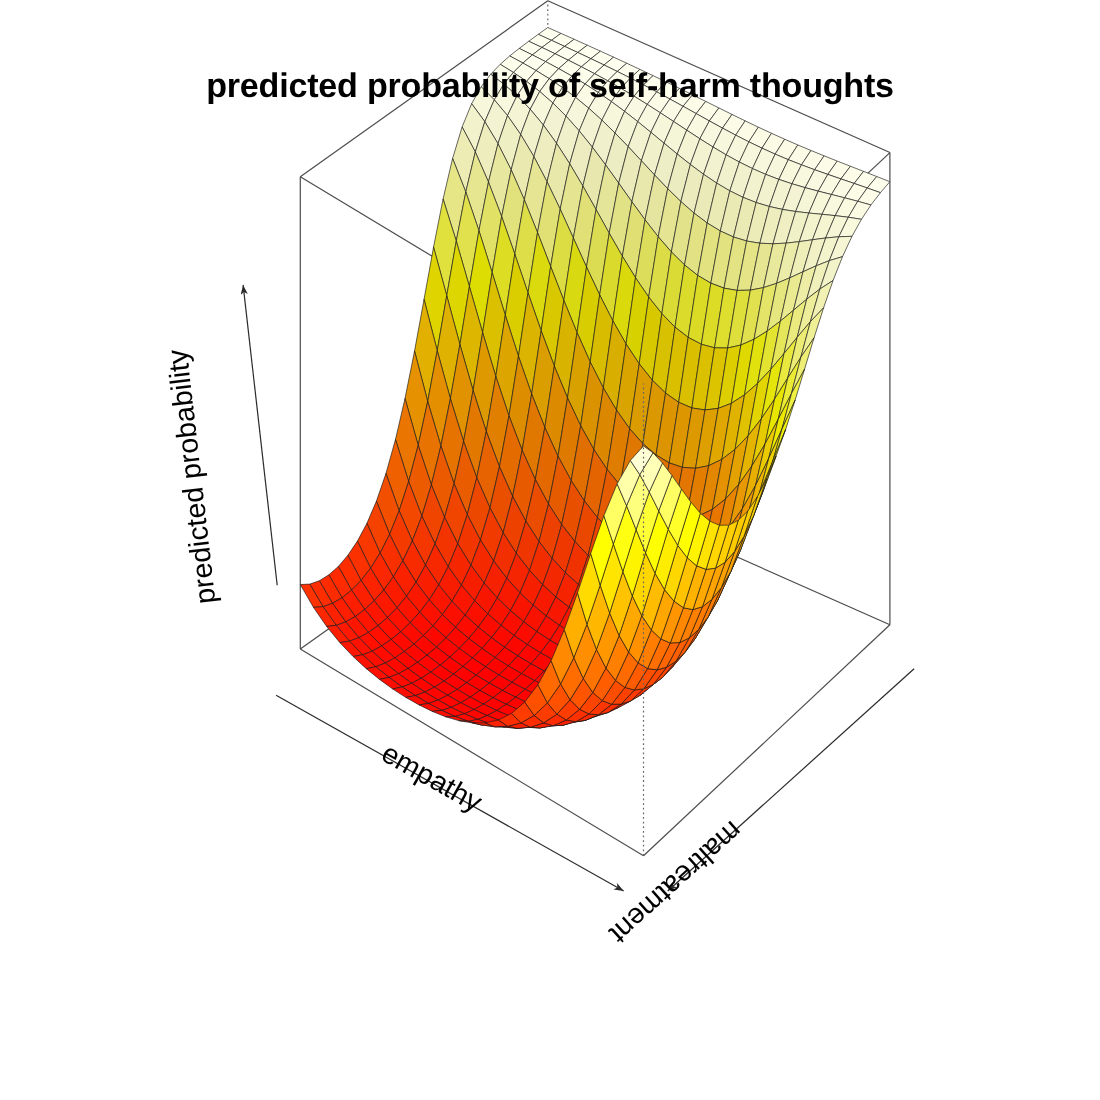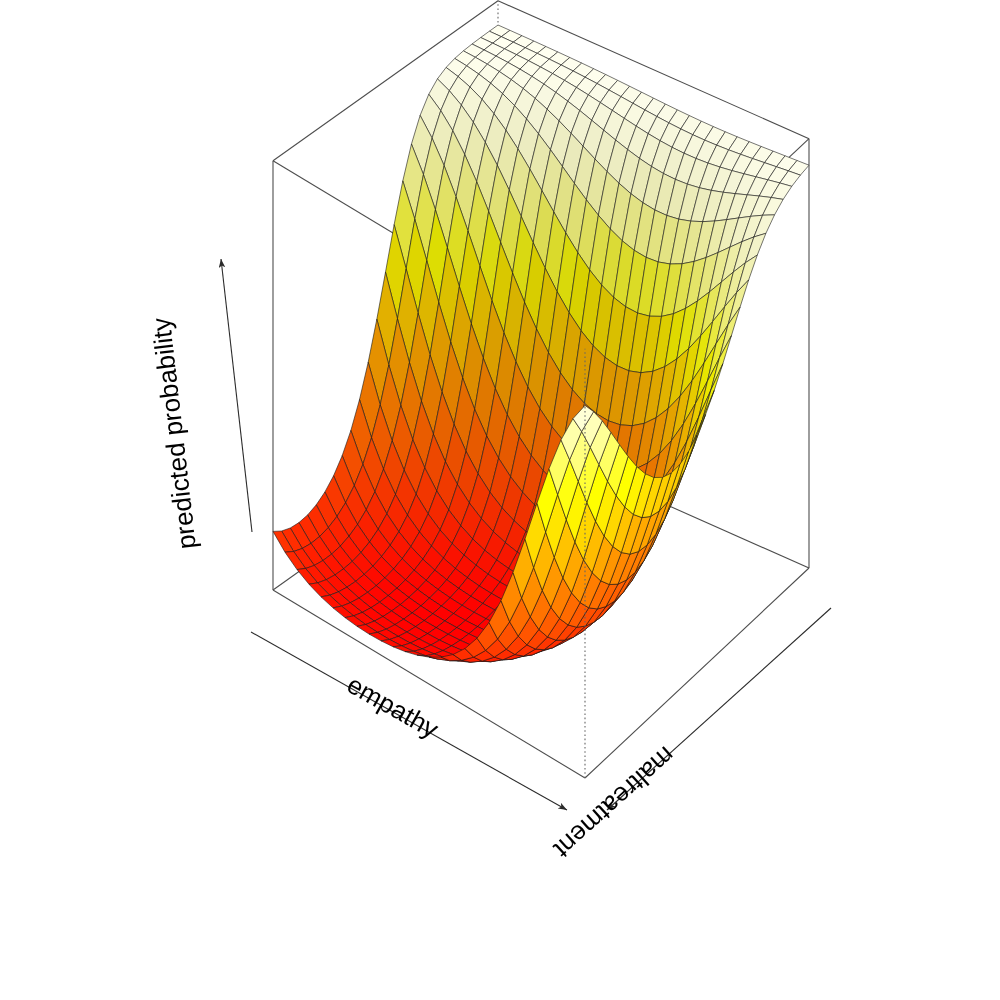--- a/index.html
+++ b/index.html
@@ -40,20 +40,21 @@
     font-family: "Liberation Sans", sans-serif;
     font-size: 26px;
     fill: #000000;
   }
 </style>
 </head>
 <body>
 
 <div id="plot-root">
 
+  <div class="plot-title">predicted probability of self-harm thoughts</div>
 
   <svg id="persp-svg" width="1000" height="1000" viewBox="0 0 1000 1000">
 
     <g id="box-back">
         <line x1="273.0" y1="160.7" x2="498.0" y2="0.7" class="axis-line"></line>
         <line x1="498.0" y1="0.7" x2="809.0" y2="138.7" class="axis-line"></line>
         <line x1="498.0" y1="430.0" x2="498.0" y2="0.7" class="axis-line-dotted"></line>
         <line x1="273.0" y1="590.0" x2="498.0" y2="430.0" class="axis-line"></line>
         <line x1="498.0" y1="430.0" x2="809.0" y2="568.0" class="axis-line"></line>
         <line x1="273.0" y1="160.7" x2="585.0" y2="348.7" class="axis-line"></line>

